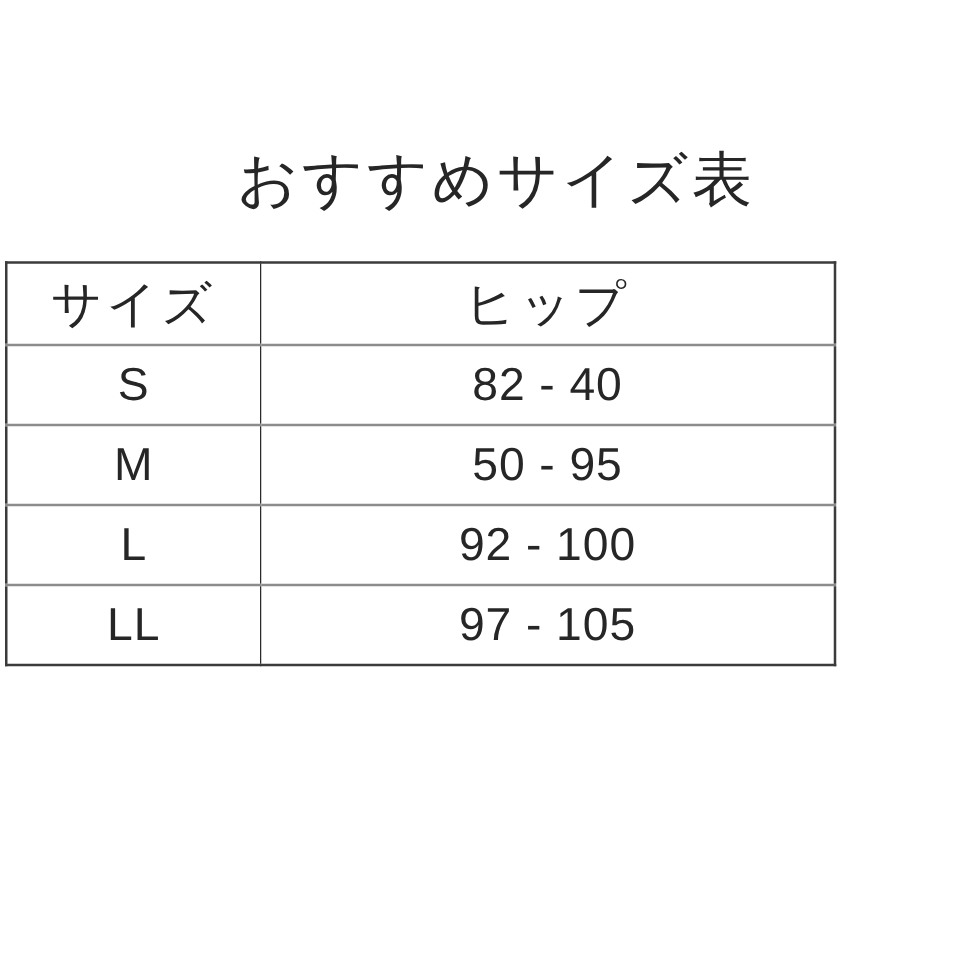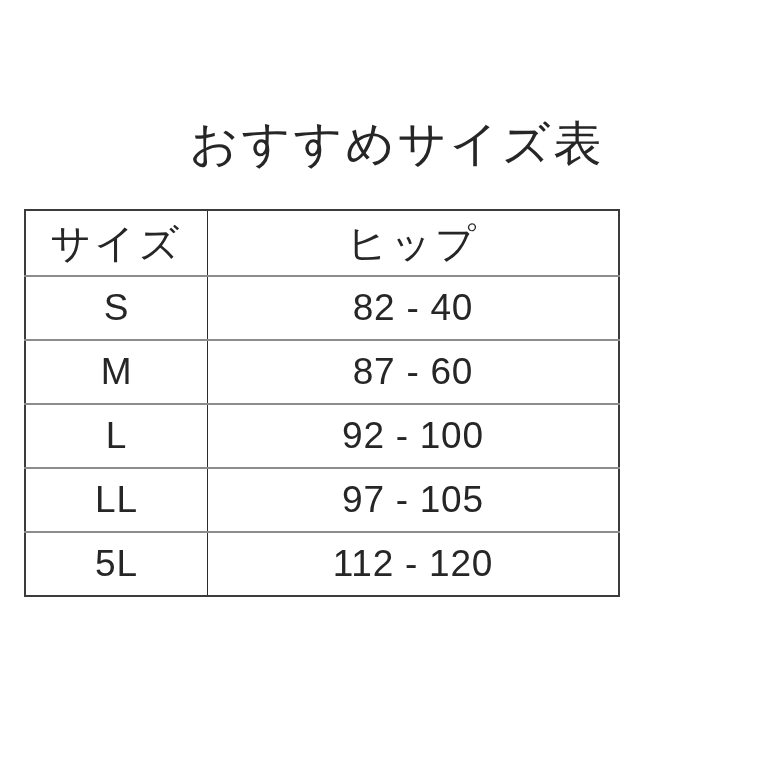--- a/index.html
+++ b/index.html
@@ -31,22 +31,22 @@
     text-align: center;
     font-size: 48px;
     font-weight: 300;
     letter-spacing: 0.06em;
     color: var(--text-color);
     white-space: nowrap;
   }
   table.size-table {
     position: absolute;
     top: 209px;
-    left: 24px;
-    width: 596px;
+    left: 4px;
+    width: 665px;
     border-collapse: collapse;
     table-layout: fixed;
     background: var(--background);
     border: 2px solid var(--border-dark);
   }
   .size-table th,
   .size-table td {
     text-align: center;
     vertical-align: middle;
     color: var(--text-color);
@@ -88,30 +88,26 @@
         <th>ヒップ</th>
       </tr>
     </thead>
     <tbody>
       <tr>
         <td>S</td>
         <td>82 - 40</td>
       </tr>
       <tr>
         <td>M</td>
-        <td>87 - 60</td>
+        <td>50 - 95</td>
       </tr>
       <tr>
         <td>L</td>
         <td>92 - 100</td>
       </tr>
       <tr>
         <td>LL</td>
         <td>97 - 105</td>
       </tr>
-      <tr>
-        <td>5L</td>
-        <td>112 - 120</td>
-      </tr>
     </tbody>
   </table>
 
 </div>
 
 </body></html>

